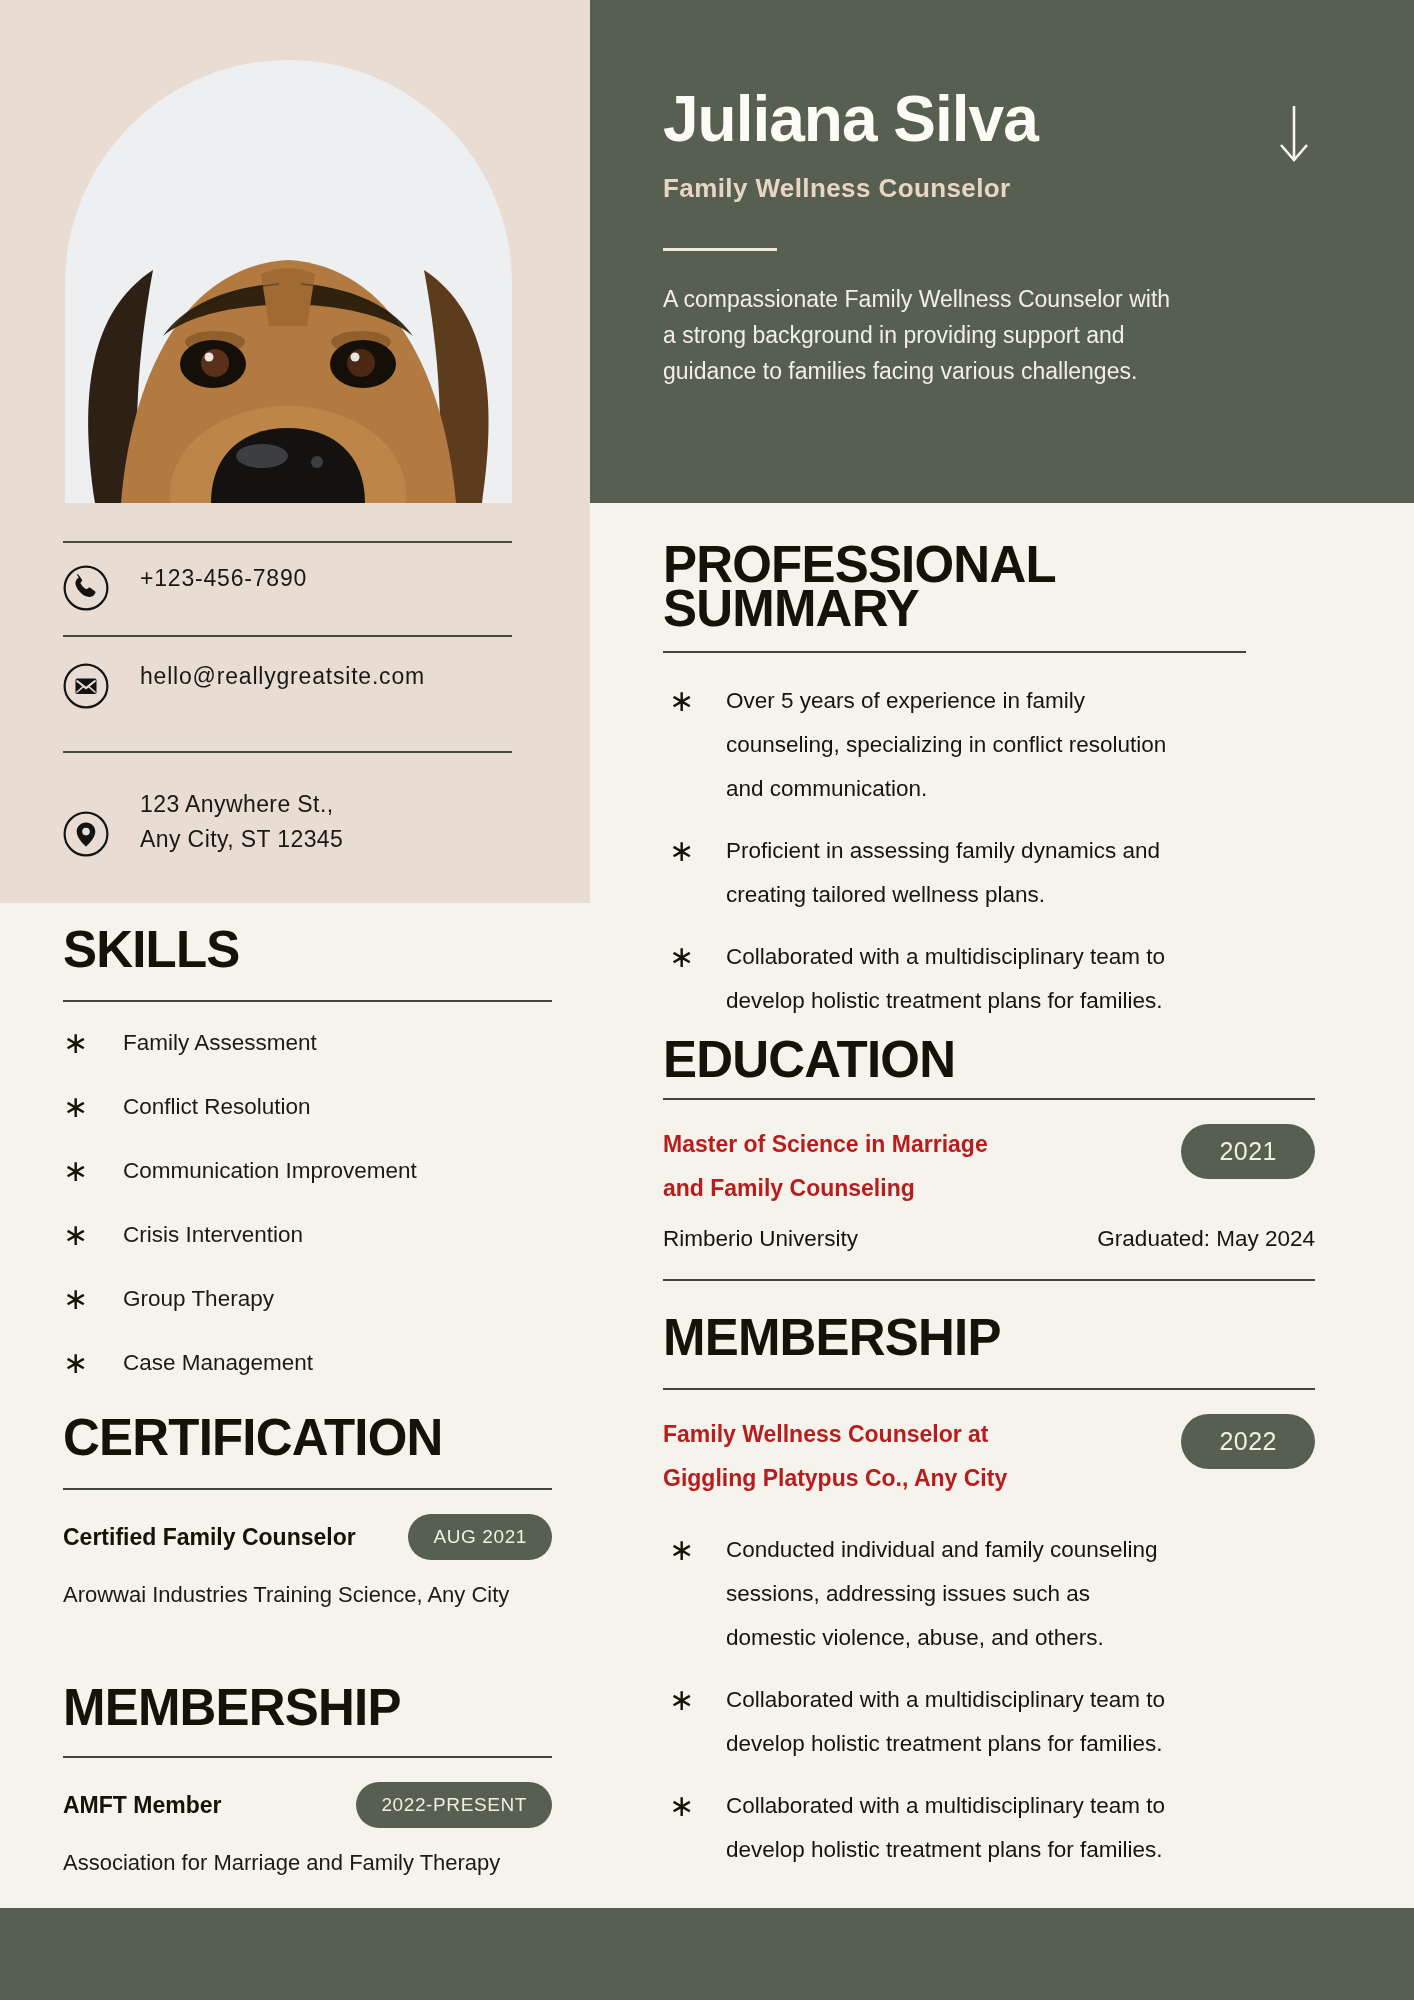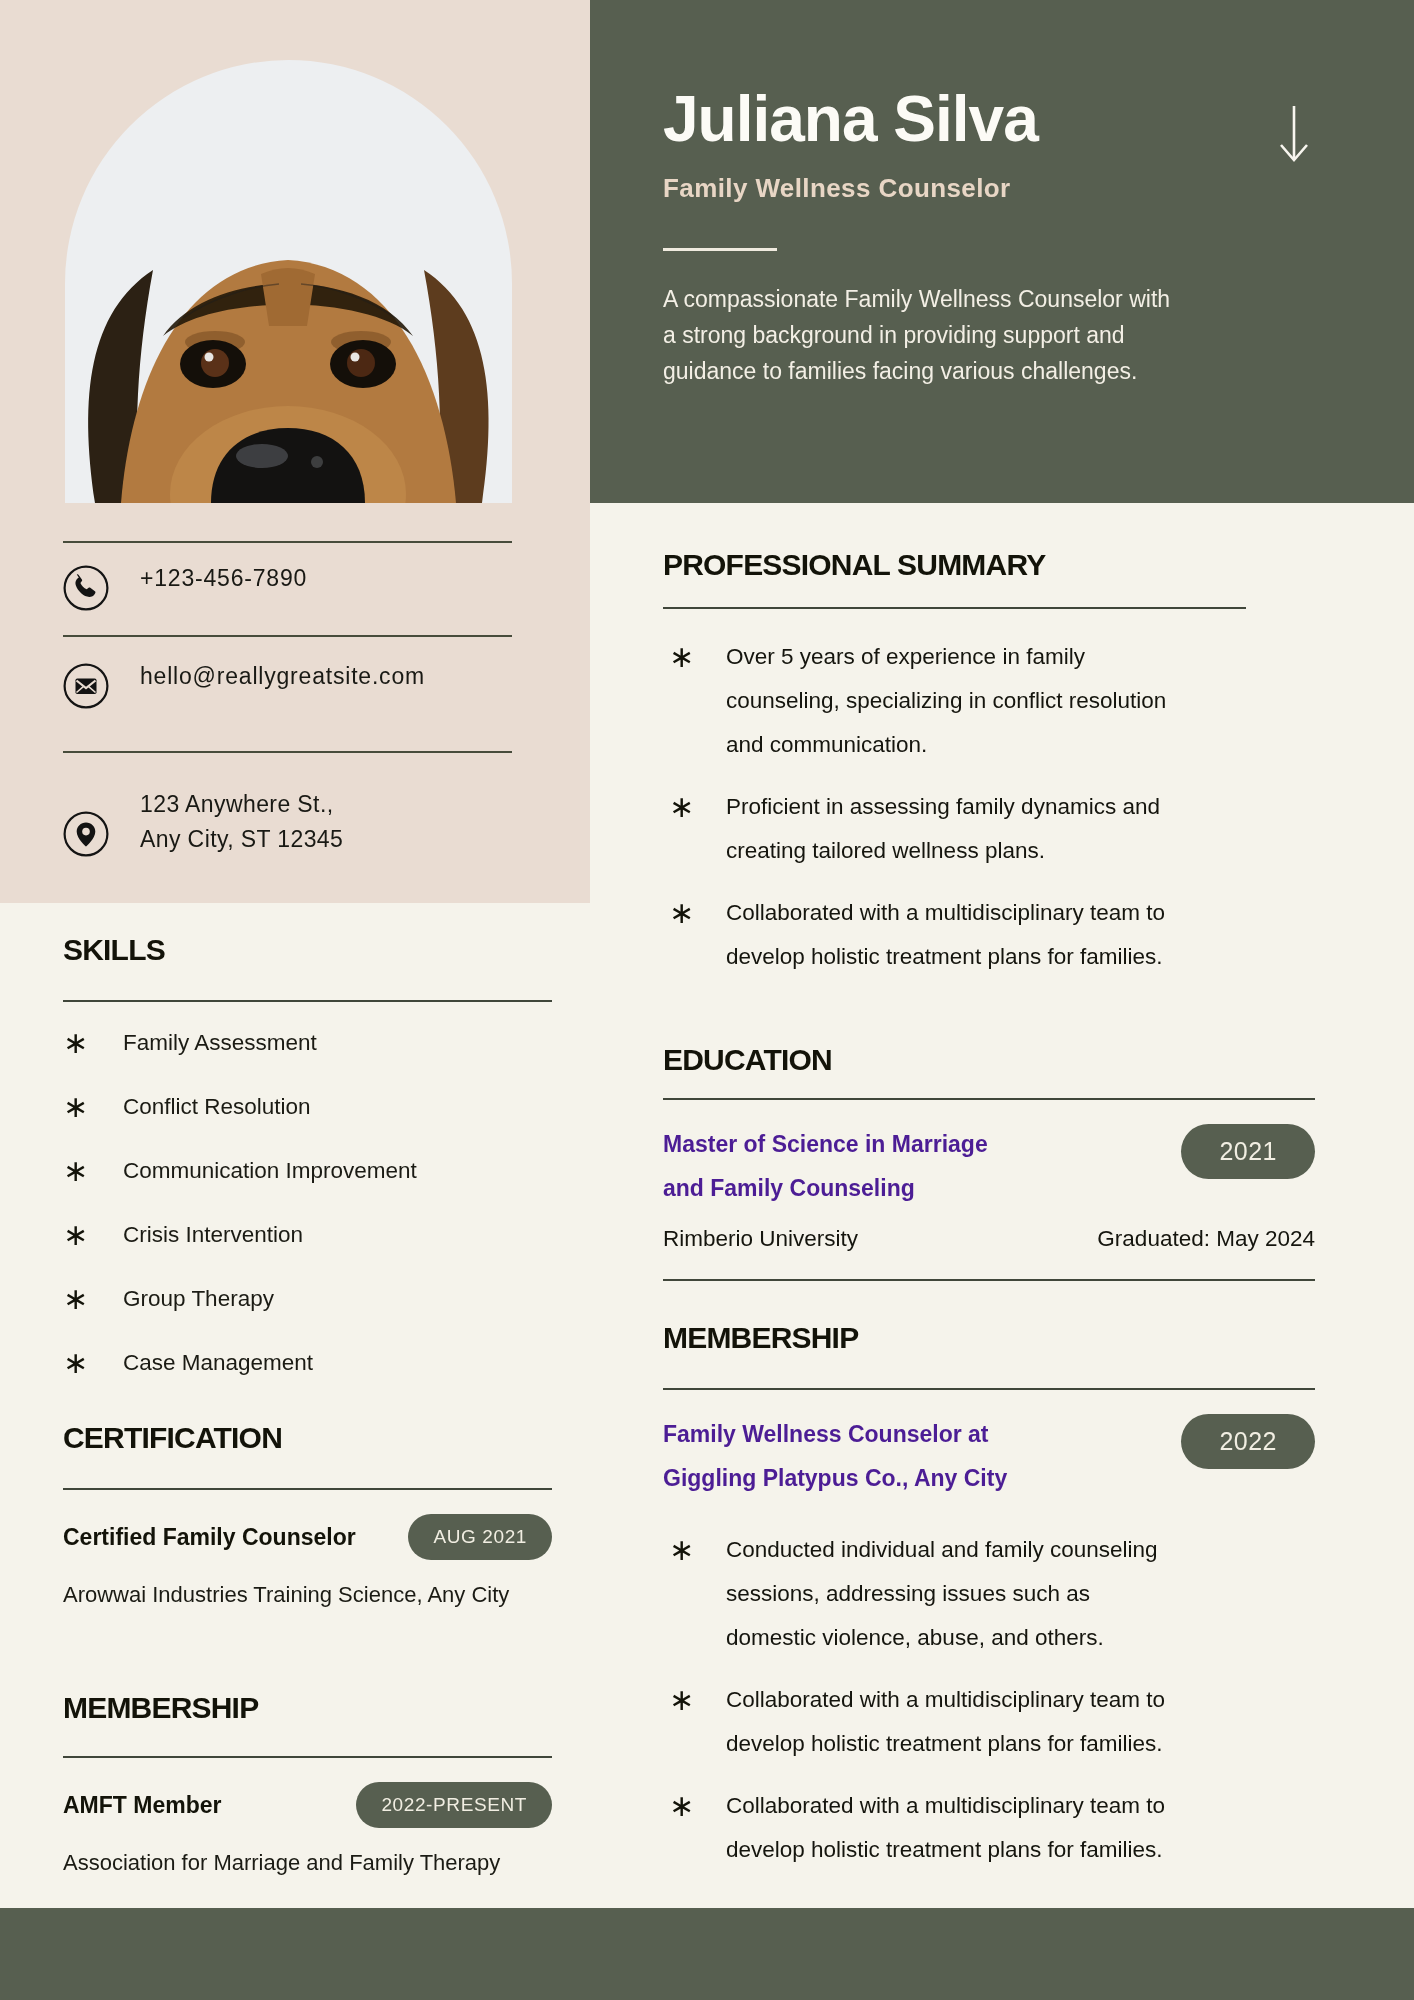--- a/index.html
+++ b/index.html
@@ -29,21 +29,21 @@
   
   .contact{position:absolute;left:63px;top:541px;width:449px}
   .contact-row{border-top:2px solid #474c3b;display:flex;align-items:flex-start;gap:31px}
   .contact-row.phone{padding:22px 0 24px}
   .contact-row.email{padding:26px 0 42px}
   .contact-row.address{padding:34px 0 0;align-items:flex-end}
   .contact-icon{width:46px;height:46px;flex-shrink:0}
   .contact-text{font-size:23px;letter-spacing:.8px;color:#191914}
   .contact-text.multi{white-space:pre-line;line-height:35px;letter-spacing:.4px}
 
-  h2.section-h{font-size:30px;font-weight:700;letter-spacing:-.8px;line-height:44px;color:#131309}
+  h2.section-h{font-size:51px;font-weight:700;letter-spacing:-.8px;line-height:44px;color:#131309}
   .rule{height:2px;background:var(--rule)}
 
   
   .sec-left{position:absolute;left:63px;width:489px}
   .sec-skills{top:928px}
   .sec-cert{top:1416px}
   .sec-member{top:1686px}
   .sec-skills .rule{margin-top:28px}
   .skill-list{list-style:none;margin-top:26px}
   .skill-item{display:flex;align-items:center;gap:36px;margin-bottom:34px;height:30px}
@@ -63,21 +63,21 @@
   .sec-education{top:1038px}
   .sec-experience{top:1316px}
   .sec-summary .rule{margin-top:20px;width:583px}
   .sec-education .rule.under{margin-top:16px}
   .sec-experience .rule.under{margin-top:28px}
   .bullets{margin-top:26px}
   .bullet{display:flex;align-items:flex-start;margin-bottom:18px;padding-left:6px}
   .bullet .ast{width:57px;line-height:44px;flex-shrink:0}
   .bullet-text{font-size:22.5px;line-height:44px;color:#15150e;white-space:pre-line}
   .entry-row{display:flex;align-items:flex-start;justify-content:space-between;margin-top:22px}
-  .entry-title{font-size:23px;font-weight:700;line-height:44px;color:#4c1d95;white-space:pre-line}
+  .entry-title{font-size:23px;font-weight:700;line-height:44px;color:#b91c1c;white-space:pre-line}
   .badge-lg{background:var(--green);color:var(--badge_text);border-radius:34px;padding:13px 38px;font-size:25px;letter-spacing:.5px;margin-top:2px}
   .meta-row{display:flex;justify-content:space-between;margin-top:16px;font-size:22.5px;color:#15150e}
   .rule.closing{margin-top:27px}
 </style>
 </head>
 <body>
 
 <div class="page">
 
   <div class="beige-panel"></div>

